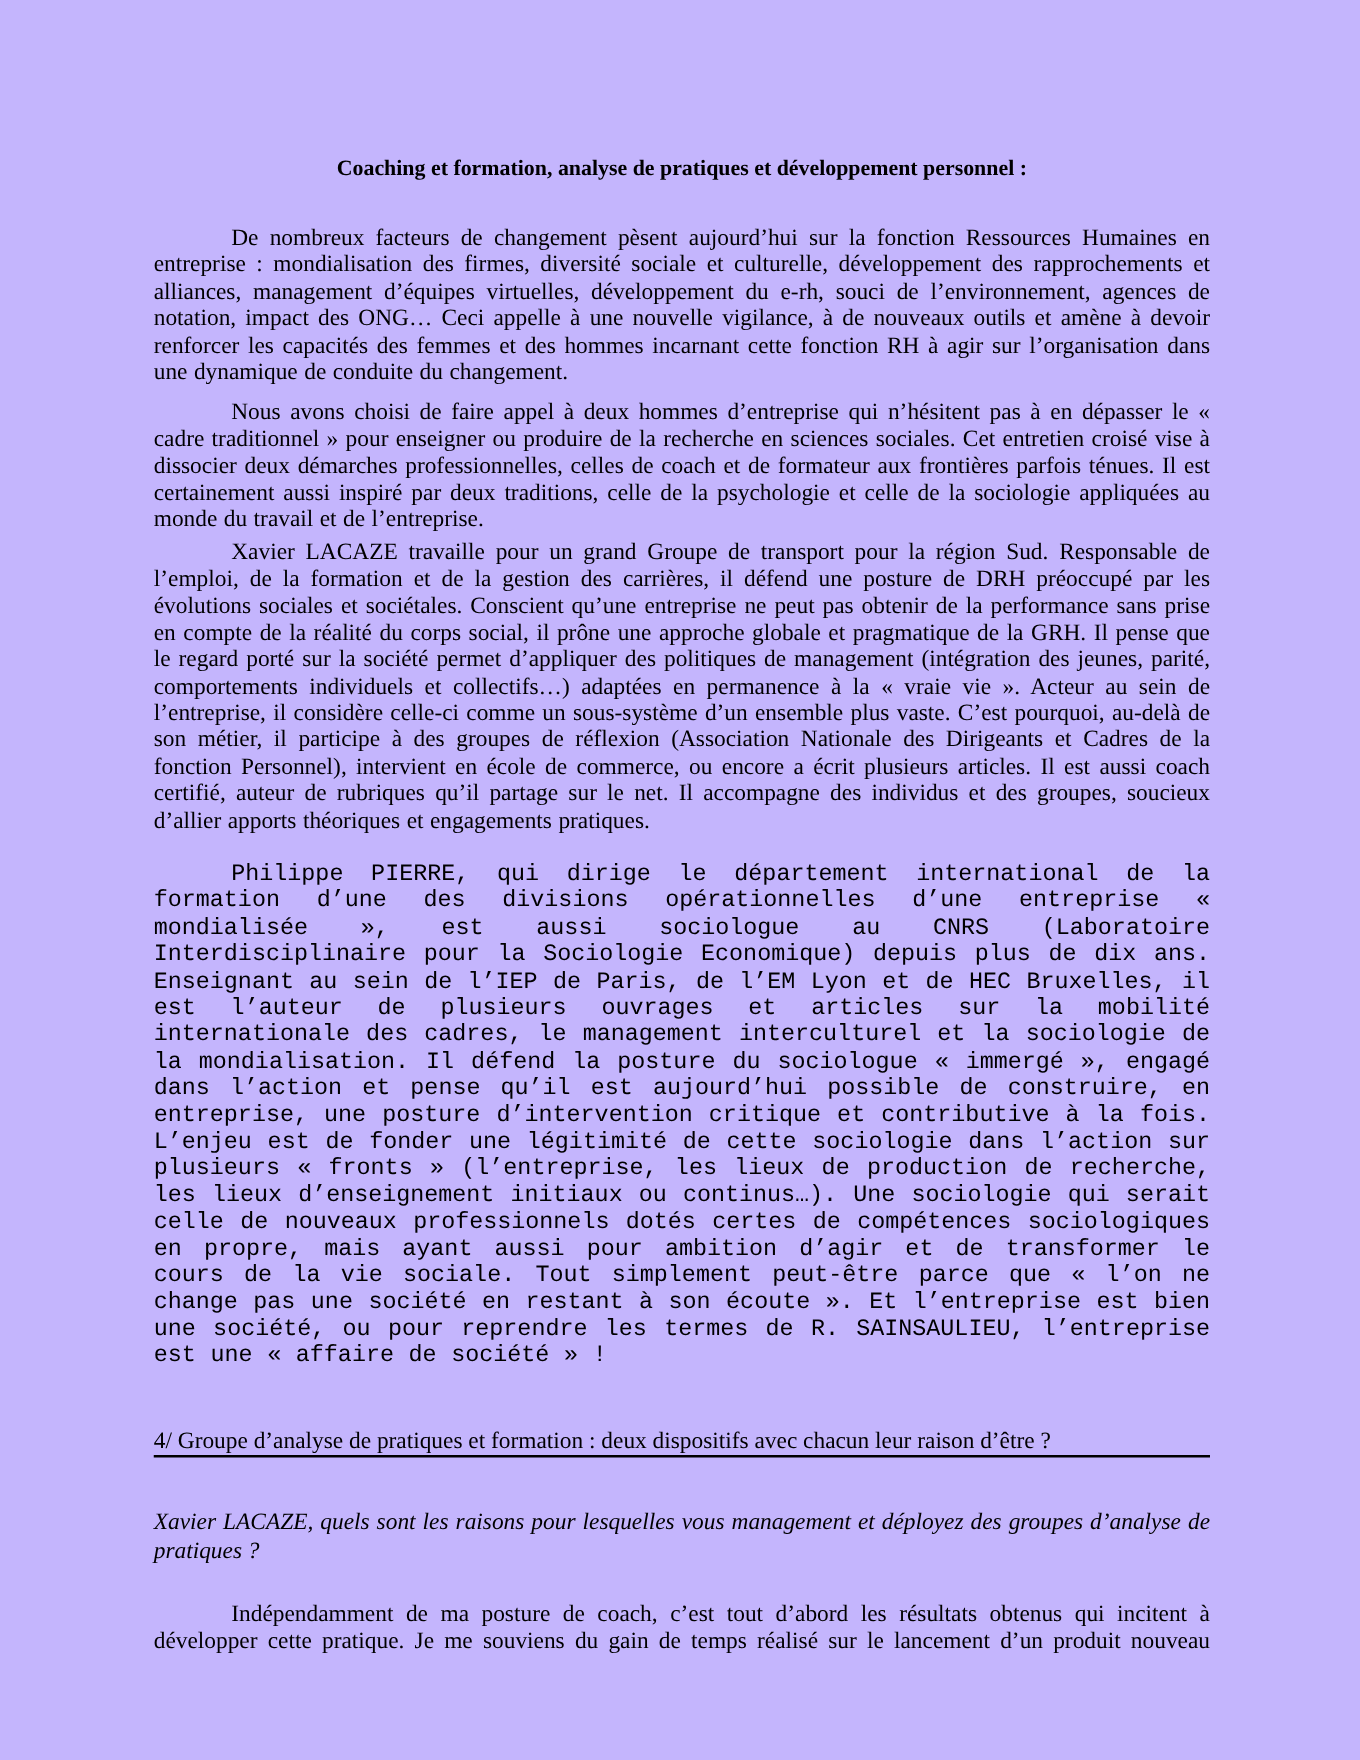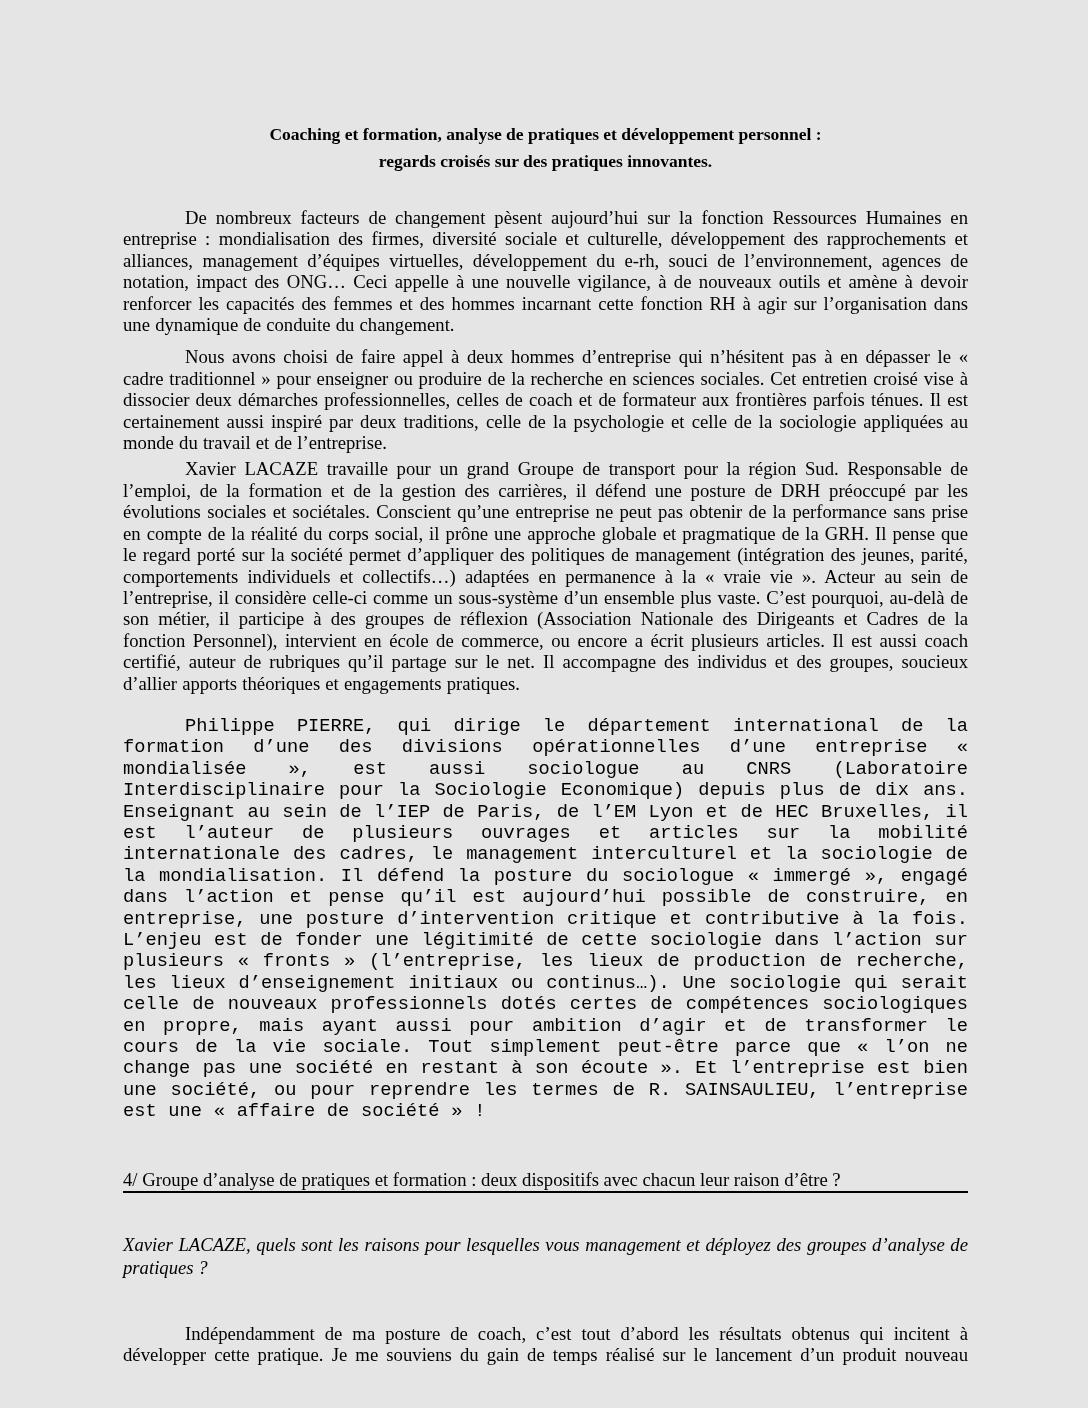--- a/index.html
+++ b/index.html
@@ -5,21 +5,21 @@
   html, body {
     margin: 0;
     padding: 0;
     background: #ffffff;
   }
   .page {
     position: relative;
     width: 1088px;
     height: 1408px;
     margin: 0 auto;
-    background: #e5e5e5;
+    background: #c4b5fd;
     color: #000000;
     font-family: "Liberation Serif", "DejaVu Serif", serif;
     box-sizing: border-box;
     padding: 121px 120px 0 123px;
     overflow: hidden;
   }
   .title {
     margin: 0;
     font-size: 17.5px;
     font-weight: bold;
@@ -47,32 +47,31 @@
     padding-bottom: 1px;
   }
   .question {
     margin: 40px 0 0 0;
     font-size: 18.7px;
     font-style: italic;
     line-height: 23px;
     text-align: justify;
   }
   .answer {
-    margin-top: 44px;
+    margin-top: 29px;
     text-align-last: justify;
   }
 </style>
 </head>
 <body>
 
 <div class="page">
 
   <h1 class="title">
     <span class="title-line">Coaching et  formation, analyse de pratiques et développement personnel :</span>
-    <span class="title-line">regards croisés sur des pratiques innovantes.</span>
   </h1>
 
   <p class="para para-1">De nombreux facteurs de changement pèsent aujourd’hui sur la fonction Ressources Humaines en entreprise : mondialisation des firmes, diversité sociale et culturelle, développement des rapprochements et alliances, management d’équipes virtuelles, développement du e-rh, souci de l’environnement, agences de notation, impact des ONG… Ceci appelle à une nouvelle vigilance, à de nouveaux outils et amène à devoir renforcer les capacités des femmes et des hommes incarnant cette fonction RH à agir sur l’organisation dans une dynamique de conduite du changement.</p>
 
   <p class="para para-2">Nous avons choisi de faire appel à deux hommes d’entreprise qui n’hésitent pas à en dépasser le « cadre traditionnel » pour enseigner ou produire de la recherche en sciences sociales. Cet entretien croisé vise à dissocier deux démarches professionnelles, celles de coach et de formateur aux frontières parfois ténues. Il est certainement aussi inspiré par deux traditions, celle de la psychologie et celle de la sociologie appliquées au monde du travail et de l’entreprise.</p>
 
   <p class="para para-3">Xavier LACAZE travaille pour un grand Groupe de transport pour la région Sud. Responsable de l’emploi, de la formation et de la gestion des carrières, il défend une posture de DRH préoccupé par les évolutions sociales et sociétales. Conscient qu’une entreprise ne peut pas obtenir de la performance sans prise en compte de la réalité du corps social, il prône une approche globale et pragmatique de la GRH. Il pense que le regard porté sur la société permet d’appliquer des politiques de management (intégration des jeunes, parité, comportements individuels et collectifs…) adaptées en permanence à la « vraie vie ». Acteur au sein de l’entreprise, il considère celle-ci comme un sous-système d’un ensemble plus vaste. C’est pourquoi, au-delà de son métier, il participe à des groupes de réflexion (Association Nationale des Dirigeants et Cadres de la fonction Personnel), intervient en école de commerce, ou encore a écrit plusieurs articles. Il est aussi coach certifié, auteur de rubriques qu’il partage sur le net. Il accompagne des individus et des groupes, soucieux d’allier apports théoriques et engagements pratiques.</p>
 
   <p class="para para-4">Philippe PIERRE, qui dirige le département international de la formation d’une des divisions opérationnelles d’une entreprise « mondialisée », est aussi sociologue au CNRS (Laboratoire Interdisciplinaire pour la Sociologie Economique) depuis plus de dix ans. Enseignant au sein de l’IEP de Paris, de l’EM Lyon et de HEC Bruxelles, il est l’auteur de plusieurs ouvrages et articles sur la mobilité internationale des cadres, le management interculturel et la sociologie de la mondialisation. Il défend la posture du sociologue « immergé », engagé dans l’action et pense qu’il est aujourd’hui possible de construire, en entreprise, une posture d’intervention critique et contributive à la fois. L’enjeu est de fonder une légitimité de cette sociologie dans l’action sur plusieurs « fronts » (l’entreprise, les lieux de production de recherche, les lieux d’enseignement initiaux ou continus…). Une sociologie qui serait celle de nouveaux professionnels dotés certes de compétences sociologiques en propre, mais ayant aussi pour ambition d’agir et de transformer le cours de la vie sociale. Tout simplement peut-être parce que « l’on ne change pas une société en restant à son écoute ». Et l’entreprise est bien une société, ou pour reprendre les termes de R. SAINSAULIEU, l’entreprise est une « affaire de société » !</p>
 

